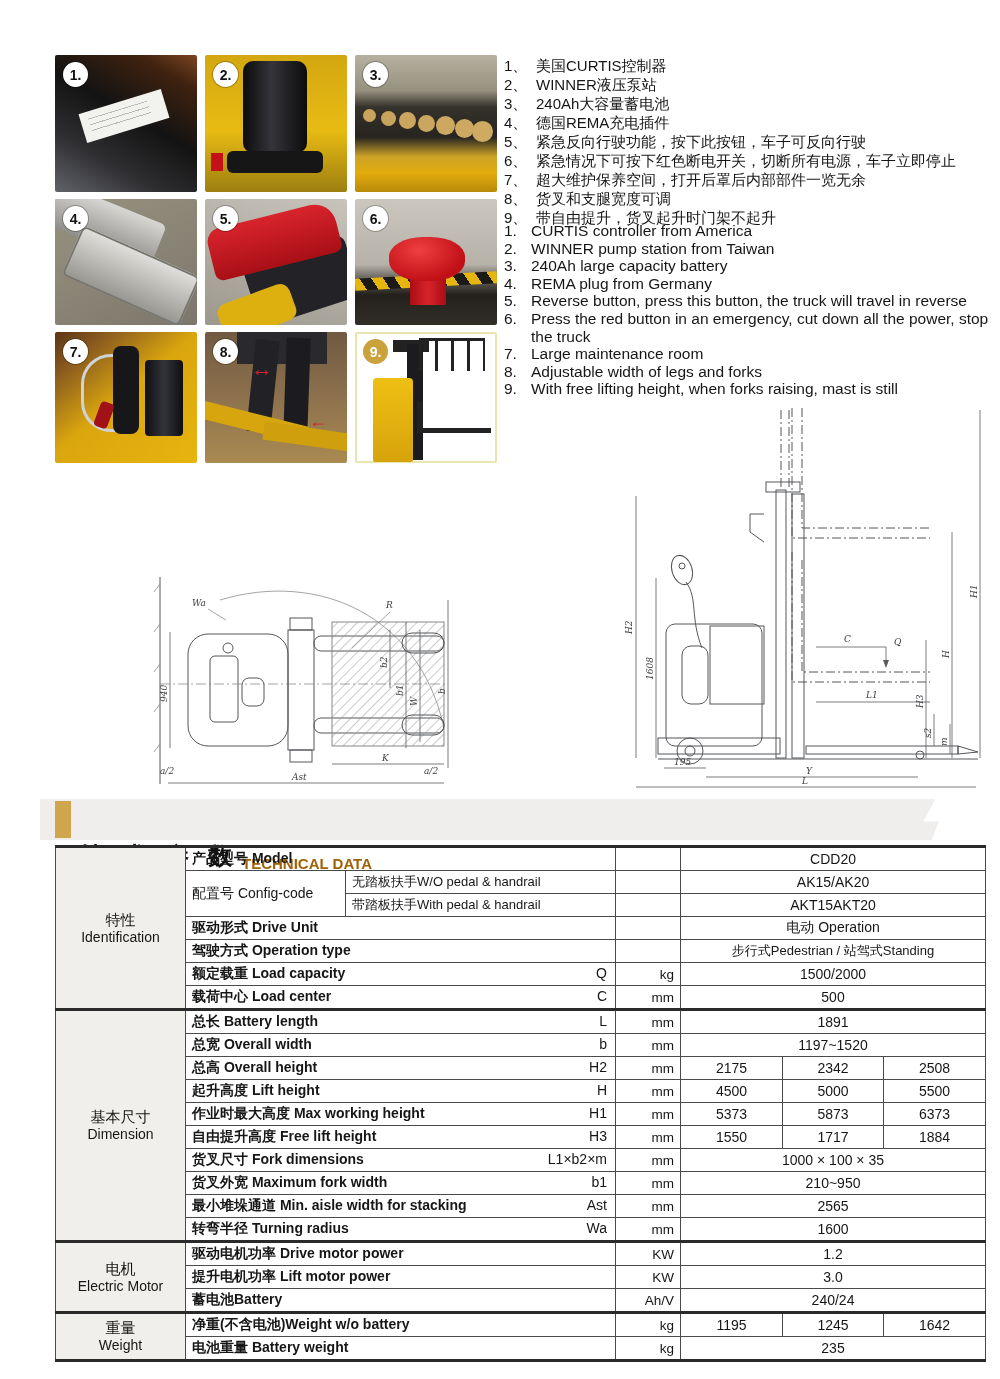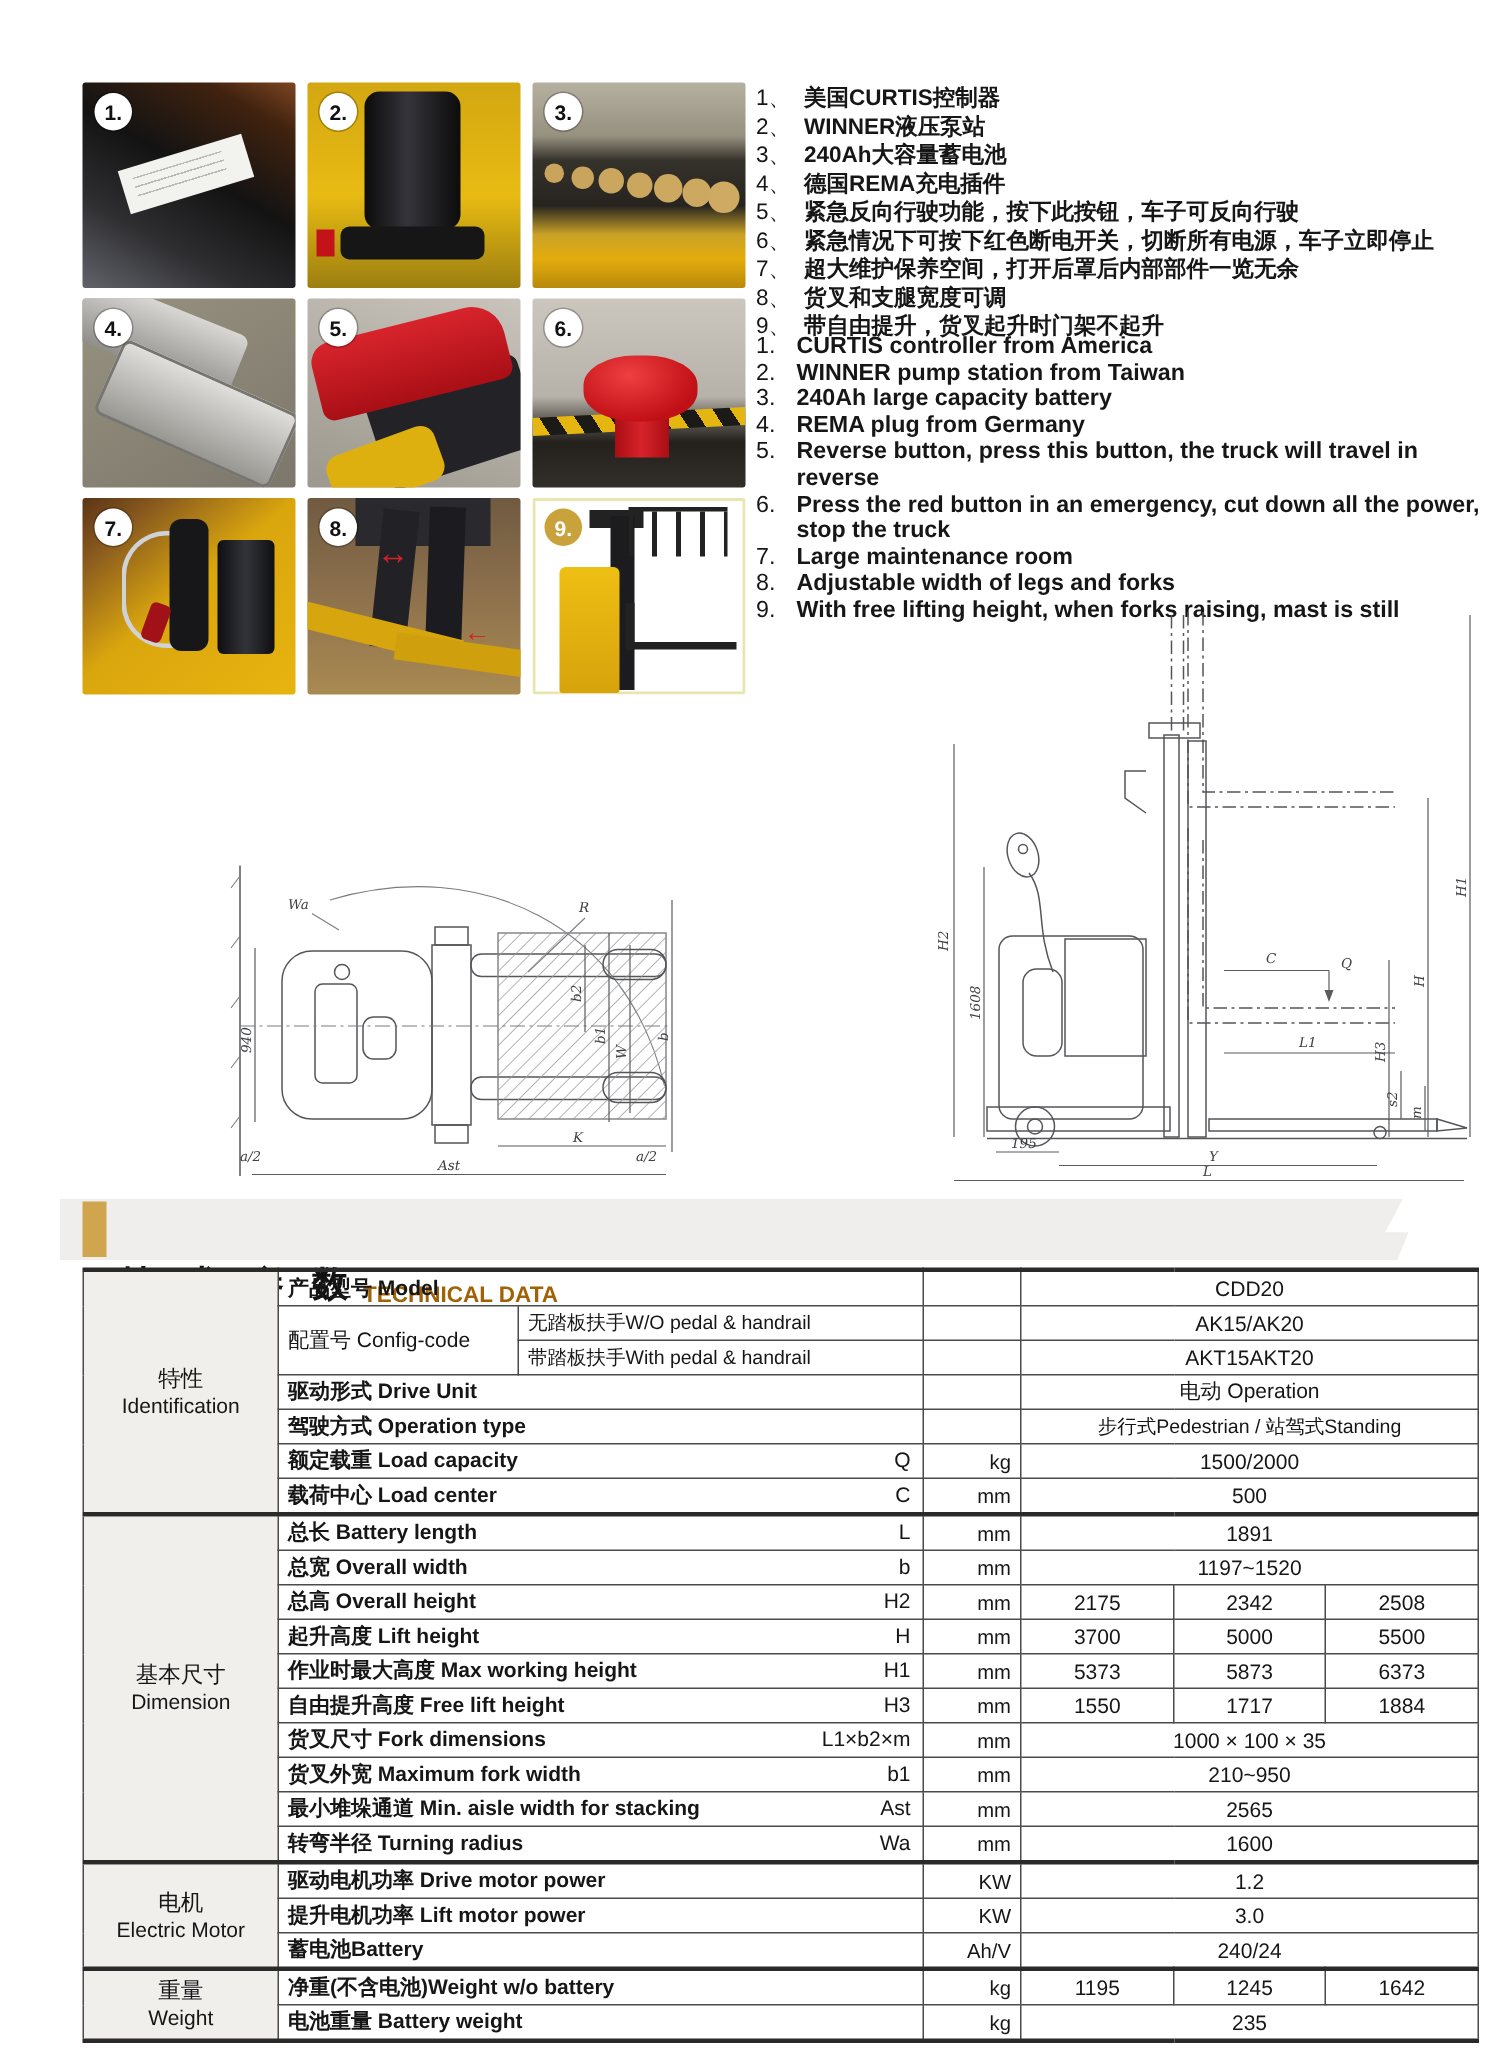--- a/index.html
+++ b/index.html
@@ -65,21 +65,21 @@
   .p9 .rail{left:64px;top:6px;width:66px;height:30px;border-top:3px solid #222;background:repeating-linear-gradient(90deg,#222 0 3px,transparent 3px 16px);}
   .p9 .carr{left:62px;top:70px;width:6px;height:31px;background:#222;}
   .p9 .fork{left:64px;top:96px;width:72px;height:5px;background:#222;}
 
   
   .features-cn{position:absolute;left:504px;top:56px;width:494px;font-size:15px;line-height:19px;color:#161616;}
   .features-en{position:absolute;left:504px;top:222px;width:494px;font-size:15.5px;line-height:17.6px;color:#161616;}
   .feat-row{display:flex;}
   .features-cn .fn{flex:none;width:32px;}
   .features-en .fn{flex:none;width:27px;}
-  .ft{flex:1;font-weight:bold;}
+  .ft{flex:1;}
 
   
   .tech-band{position:absolute;left:40px;top:799px;width:908px;height:41px;background:#efeeec;
     clip-path:polygon(0 0,98.6% 0,97.3% 55%,99% 55%,98.2% 100%,0 100%);}
   .gold-bar{position:absolute;left:55px;top:801px;width:16px;height:37px;background:#cfa64e;}
   .tech-title{position:absolute;left:80px;top:838px;height:34px;display:flex;align-items:flex-end;}
   .title-cn{font-size:24px;font-weight:bold;letter-spacing:6px;color:#111;}
   .title-en{font-size:15px;font-weight:bold;margin-left:4px;color:#a16207;}
 
   
@@ -449,21 +449,21 @@
       <td class="val">2175</td>
       <td class="val">2342</td>
       <td class="val">2508</td>
     </tr>
     <tr>
       <td class="name" colspan="2">
           <span class="nm">起升高度 Lift height</span>
           <span class="sym">H</span>
         </td>
       <td class="unit">mm</td>
-      <td class="val">3700</td>
+      <td class="val">4500</td>
       <td class="val">5000</td>
       <td class="val">5500</td>
     </tr>
     <tr>
       <td class="name" colspan="2">
           <span class="nm">作业时最大高度 Max working height</span>
           <span class="sym">H1</span>
         </td>
       <td class="unit">mm</td>
       <td class="val">5373</td>

